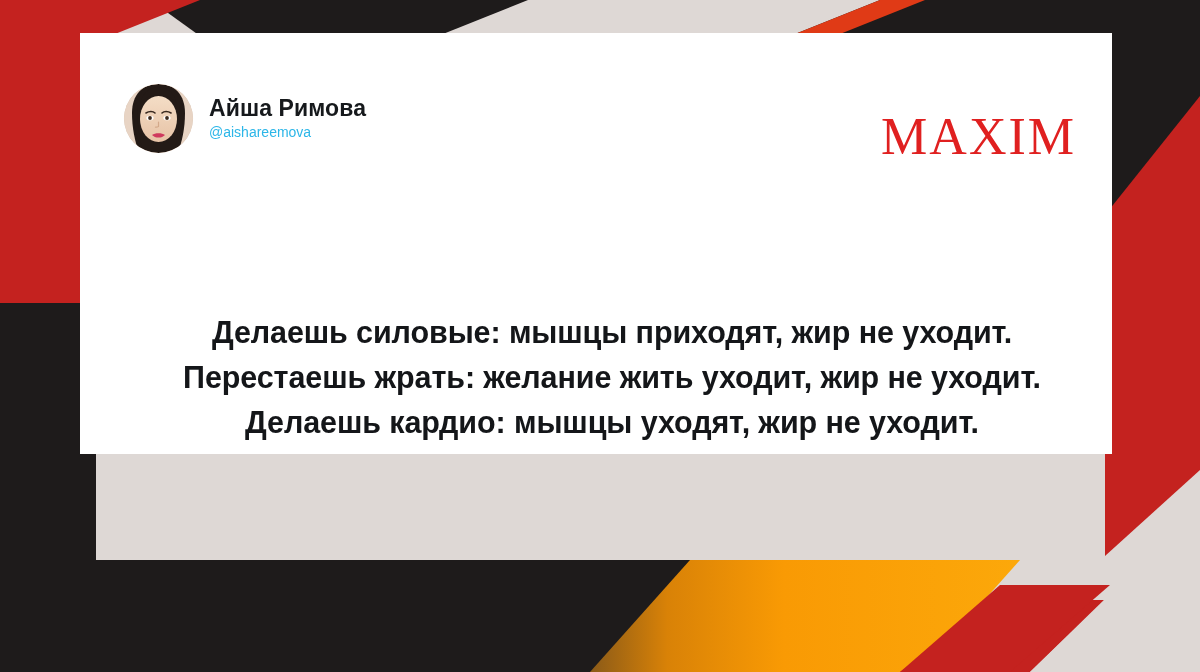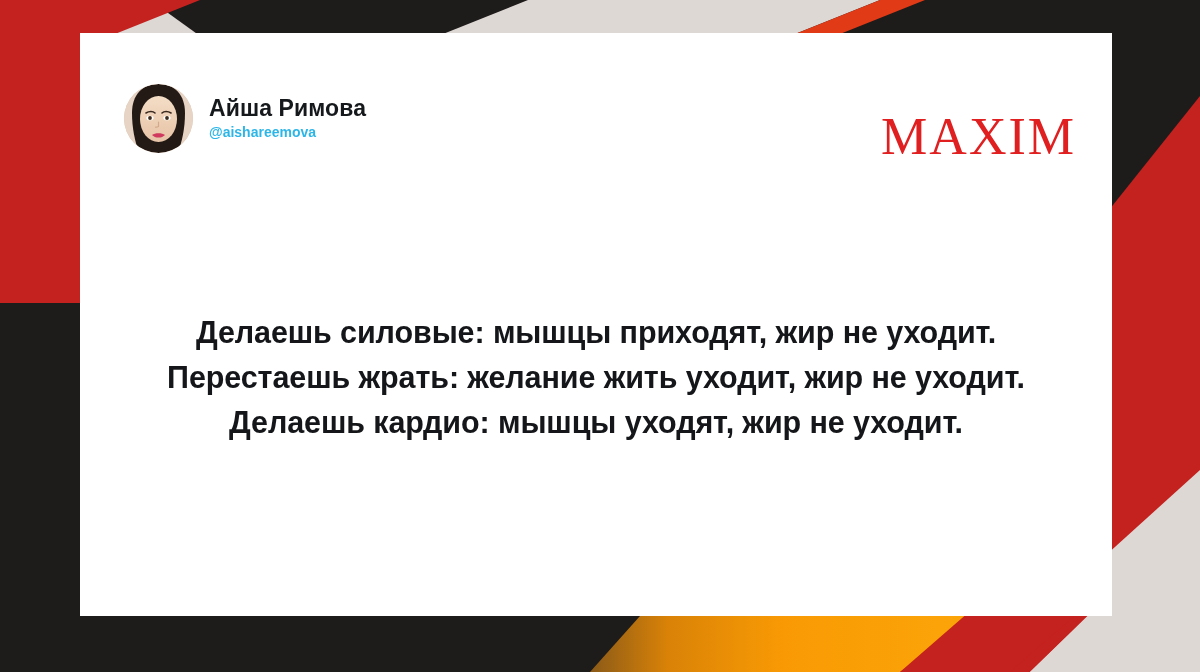--- a/index.html
+++ b/index.html
@@ -27,21 +27,21 @@
     height: 100%;
     display: block;
   }
 
   
   .card {
     position: absolute;
     left: 80px;
     top: 33px;
     width: 1032px;
-    height: 583px;
+    height: 421px;
     background: #ffffff;
     z-index: 5;
   }
 
   
   .card-header {
     position: absolute;
     left: 0;
     top: 0;
     width: 100%;
@@ -78,41 +78,41 @@
   .author-name {
     font-size: 23px;
     font-weight: bold;
     color: #16191c;
     line-height: 1.1;
     letter-spacing: 0.1px;
   }
 
   .author-handle {
     font-size: 14px;
-    font-weight: bold;
+    font-weight: normal;
     color: #2cb6e8;
     line-height: 1.1;
   }
 
   .brand-logo {
     position: absolute;
     right: 36px;
     top: 78px;
     font-family: "Liberation Serif", "DejaVu Serif", serif;
     font-size: 52px;
     font-weight: normal;
     color: #e02020;
     letter-spacing: 2px;
     line-height: 1;
   }
 
   
   .quote {
     position: absolute;
-    left: 0;
+    left: 16px;
     top: 277px;
     width: 100%;
     text-align: center;
     color: #141619;
     font-size: 30.5px;
     font-weight: bold;
     line-height: 1.47;
     letter-spacing: -0.1px;
     padding: 0 28px;
     box-sizing: border-box;

